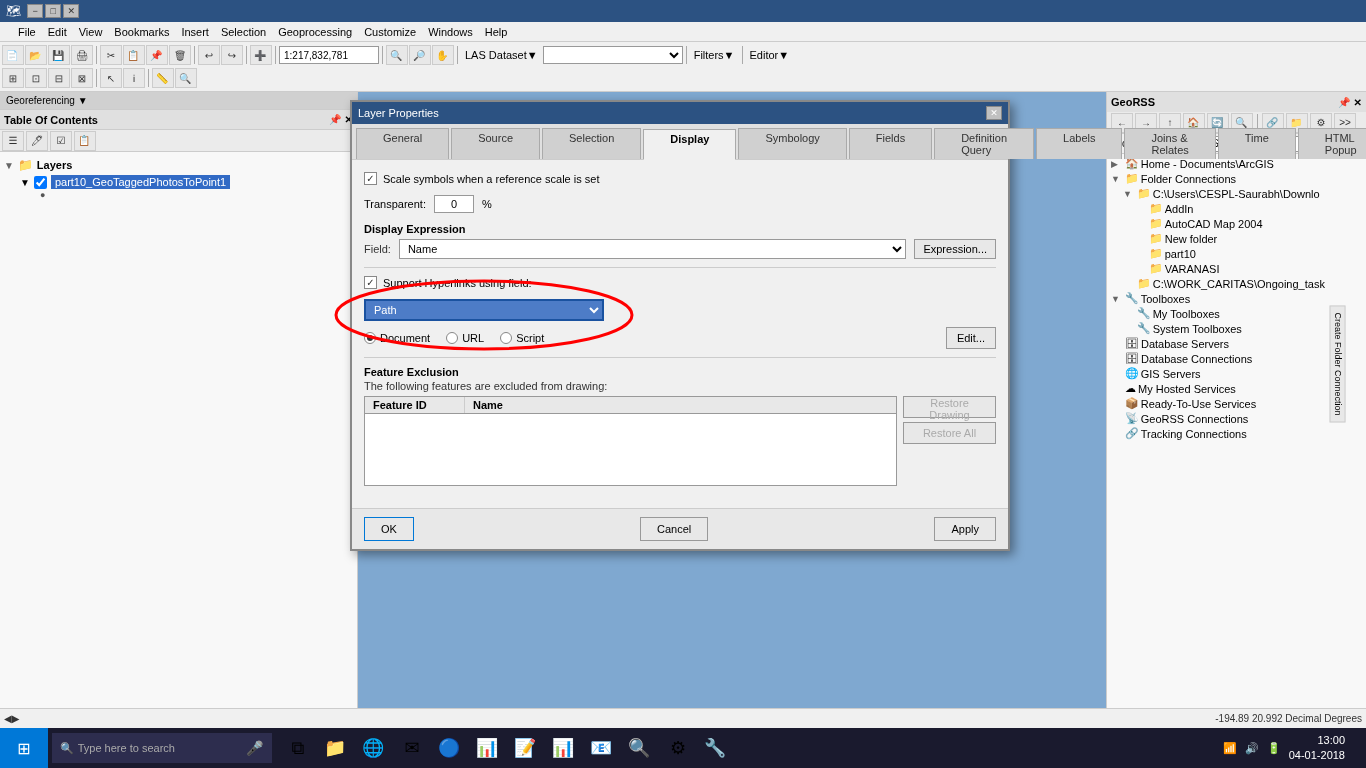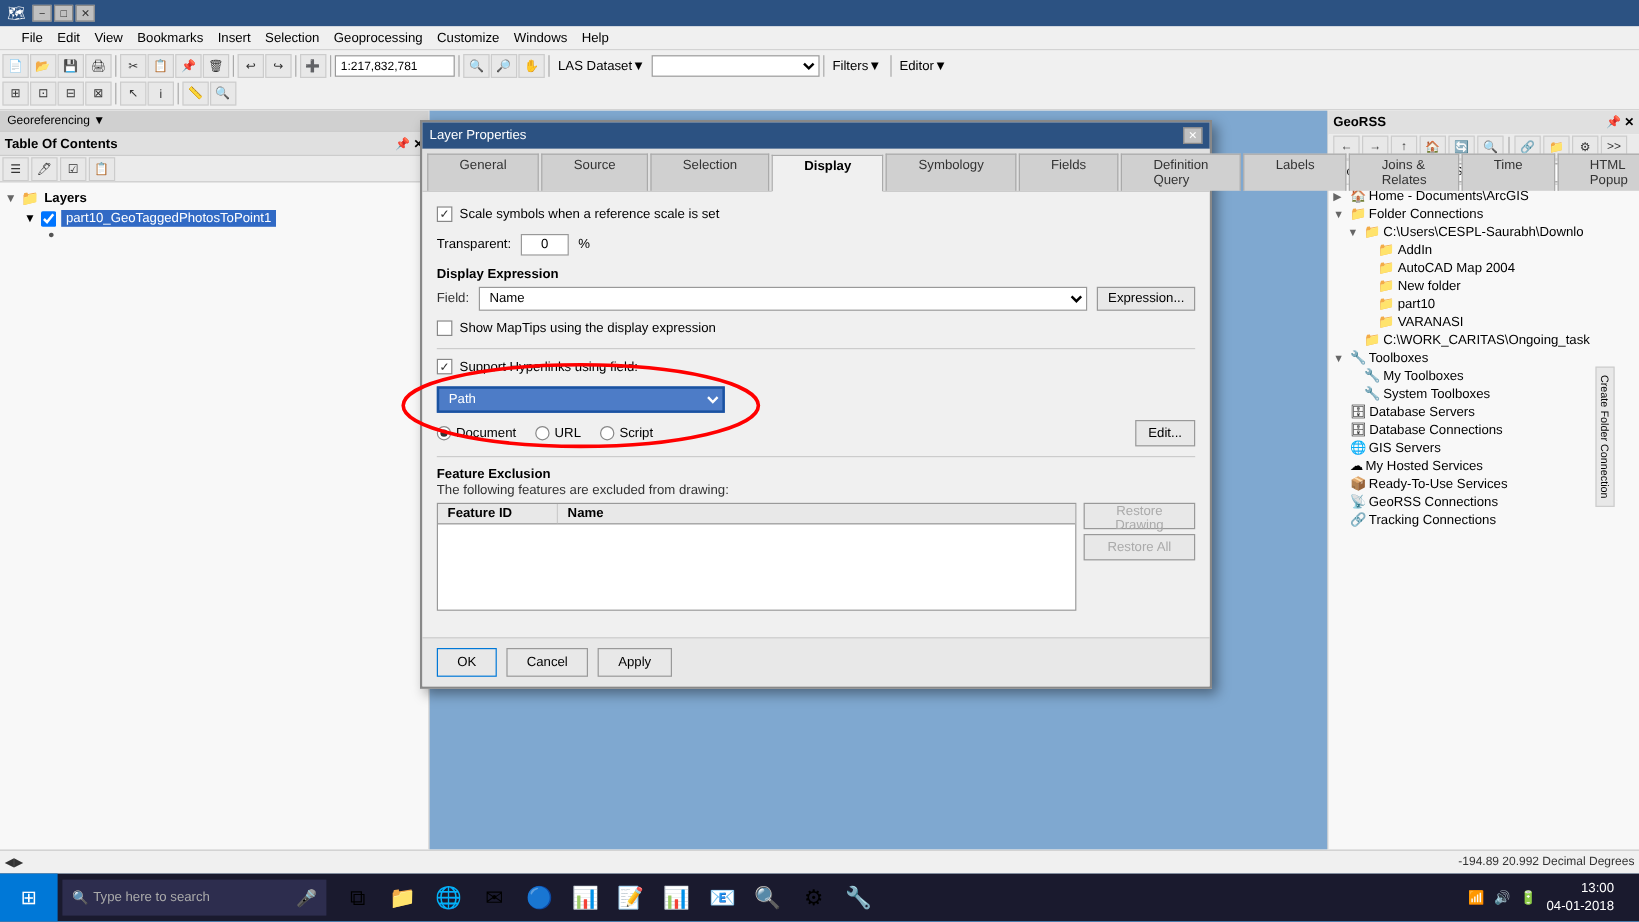--- a/index.html
+++ b/index.html
@@ -539,21 +539,21 @@
       width: 93px;
     }
     .excl-btn:disabled {
       color: #aaa;
       cursor: default;
     }
 
     
     .dialog-footer {
       display: flex;
-      justify-content: flex-start;
+      justify-content: space-between;
       gap: 8px;
       padding: 8px 12px;
       border-top: 1px solid #ccc;
       background: #e8e8e8;
     }
     .dlg-btn {
       height: 24px;
       padding: 0 16px;
       background: #e8e8e8;
       border: 1px solid #999;
@@ -847,24 +847,20 @@
       </div>
 
       <div class="section-label">Display Expression</div>
       <div class="field-row">
         <span class="field-label-sm">Field:</span>
         <select class="field-dropdown">
           <option>Name</option>
         </select>
         <button class="expr-btn">Expression...</button>
       </div>
-      <div class="checkbox-row">
-        <div class="cb-box"></div>
-        <span>Show MapTips using the display expression</span>
-      </div>
 
       <div class="separator"></div>
 
       <div style="position:relative;">
         <div class="checkbox-row">
           <div class="cb-box cb-checked"></div>
           <span>Support Hyperlinks using field:</span>
         </div>
         
         <div style="position:relative; display:inline-block;">

